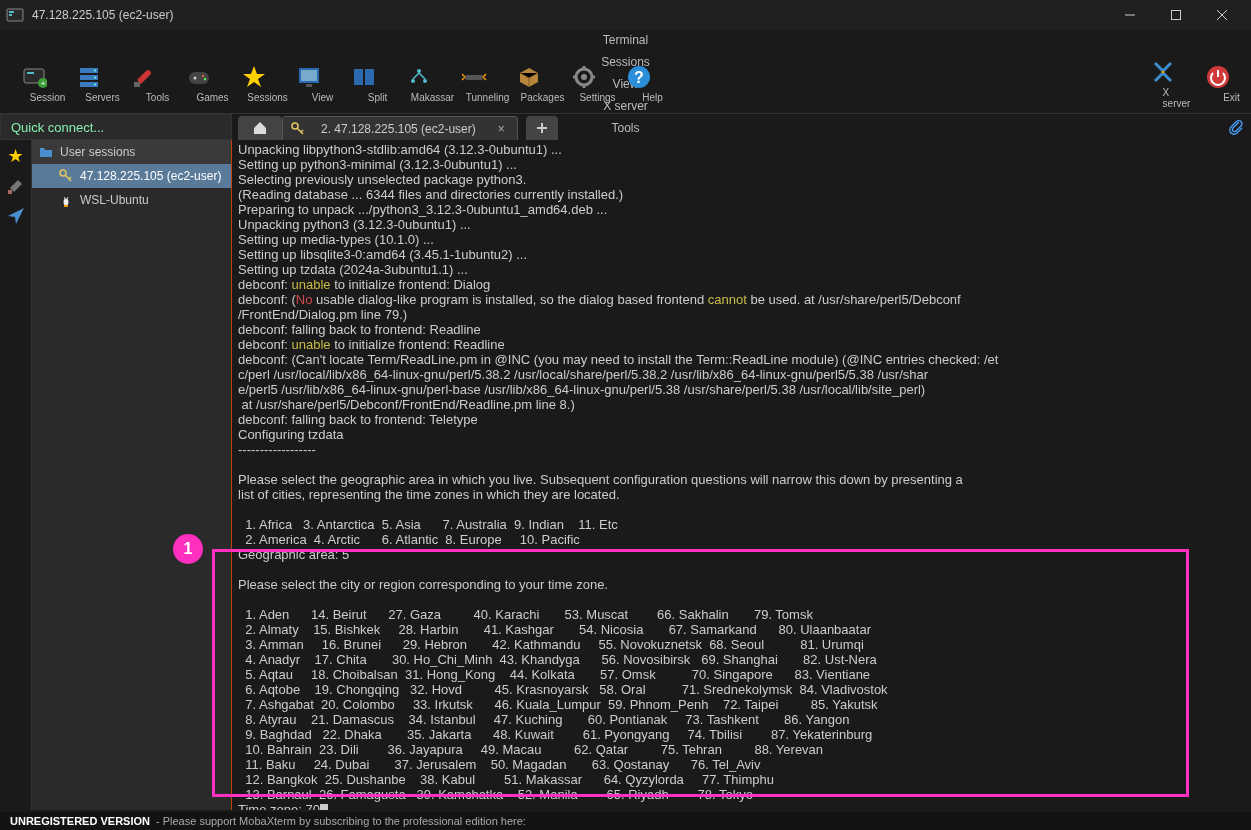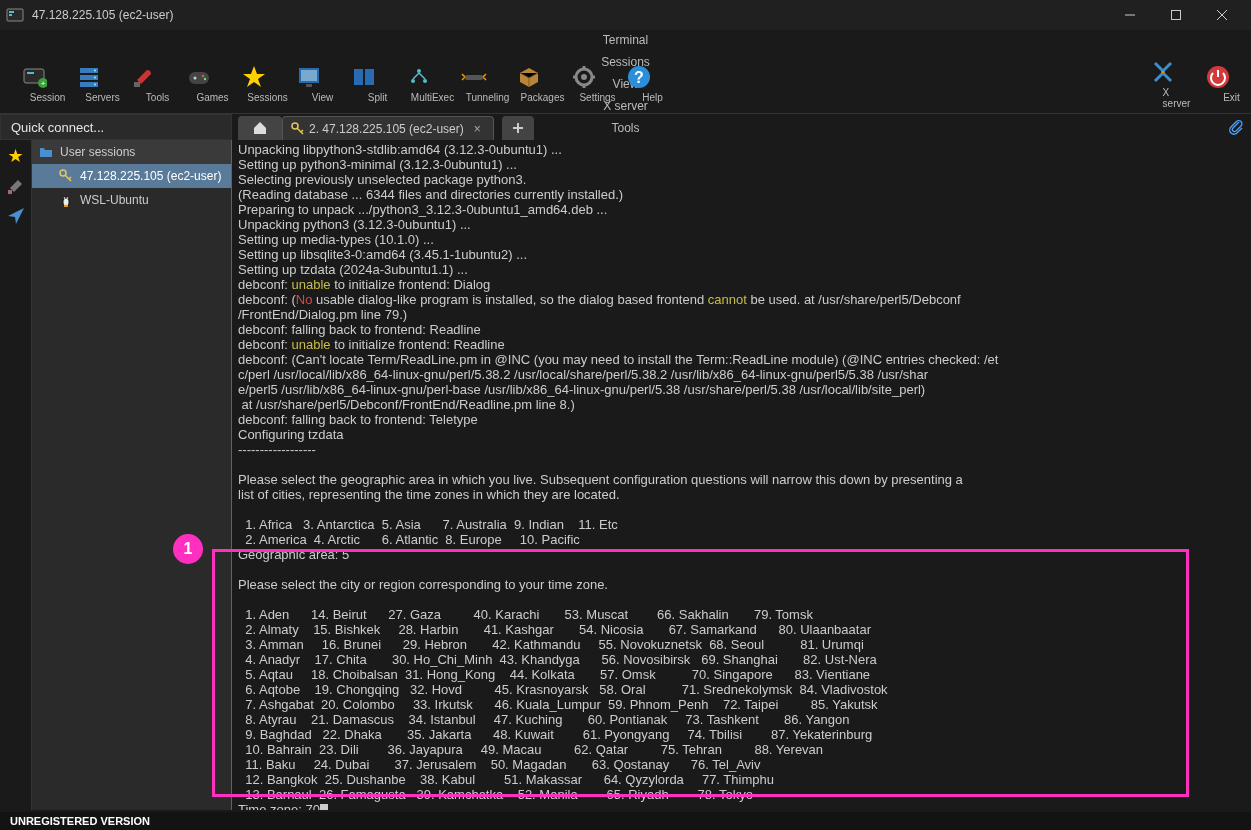--- a/index.html
+++ b/index.html
@@ -18,23 +18,23 @@
 
 
 .ribbon { height:60px; background:#1a1a1a; display:flex; align-items:center; padding:2px 6px; border-bottom:1px solid #333; }
 .ribbon .tool { width:55px; display:flex; flex-direction:column; align-items:center; gap:2px; padding:2px; }
 .ribbon .tool .ico { width:26px; height:26px; display:flex; align-items:center; justify-content:center; }
 .ribbon .tool .lbl { font-size:10px; color:#bbb;margin-left:28px; }
 .ribbon .spacer { flex:1; }
 
 
 .tabbar { height:26px; background:#1a1a1a; display:flex; align-items:stretch; }
-.quickconnect { width:232px; background:#2a2a2a; color:#e5e5e5; font-size:13px; display:flex; align-items:center; padding:0 10px; border:1px solid #333; }
+.quickconnect { width:232px; background:#2a2a2a; color:#86efac; font-size:13px; display:flex; align-items:center; padding:0 10px; border:1px solid #333; }
 .tabs { flex:1; display:flex; align-items:flex-end; padding-left:6px; gap:0; }
-.tab { height:24px; display:flex; align-items:center; padding:0 12px 0 8px; font-size:12px; color:#ccc; border-top-left-radius:4px; border-top-right-radius:4px; position:relative; gap:4px;}
+.tab { height:24px; display:flex; align-items:center; padding:0 12px 0 8px; font-size:12px; color:#ccc; border-top-left-radius:4px; border-top-right-radius:4px; position:relative; gap:16px;}
 .tab.home { background:#444; padding:0 14px; }
 .tab.session { background:#1a1a1a; border:1px solid #555; border-bottom:none; background:#333; }
 .tab .close { font-size:12px; color:#aaa; margin-left:6px; }
 .tab.add { background:#444; padding:0 10px; margin-left:8px; }
 .paperclip { width:30px; display:flex; align-items:center; justify-content:center; color:#4aa3ff; font-size:16px;}
 
 
 .main { display:flex; height:670px; }
 .left-strip { width:32px; background:#1a1a1a; display:flex; flex-direction:column; align-items:center; padding-top:4px; gap:6px; border-right:1px solid #333;}
 .left-strip .sicon { width:24px; height:24px; display:flex; align-items:center; justify-content:center; color:#888; }
@@ -181,21 +181,21 @@
     </div>
     <div class="tool">
       <div class="ico">
         <svg width="26" height="26" viewBox="0 0 26 26">
           <circle cx="13" cy="7" r="2" fill="#5bc"></circle>
           <circle cx="7" cy="17" r="2" fill="#5bc"></circle>
           <circle cx="19" cy="17" r="2" fill="#5bc"></circle>
           <path d="M13 9 L7 15 M13 9 L19 15" stroke="#5bc" stroke-width="1.5"></path>
         </svg>
       </div>
-      <div class="lbl">MultiExec</div>
+      <div class="lbl">Makassar</div>
     </div>
     <div class="tool">
       <div class="ico">
         <svg width="26" height="26" viewBox="0 0 26 26">
           <rect x="4" y="11" width="18" height="5" rx="2" fill="#555"></rect>
           <path d="M4 13 L1 10 M4 13 L1 16 M22 13 L25 10 M22 13 L25 16" stroke="#e90" stroke-width="1.5"></path>
         </svg>
       </div>
       <div class="lbl">Tunneling</div>
     </div>
@@ -342,14 +342,15 @@
       </div>
   </div>
   <div class="terminal" id="terminal"><div>Unpacking libpython3-stdlib:amd64 (3.12.3-0ubuntu1) ...</div><div>Setting up python3-minimal (3.12.3-0ubuntu1) ...</div><div>Selecting previously unselected package python3.</div><div>(Reading database ... 6344 files and directories currently installed.)</div><div>Preparing to unpack .../python3_3.12.3-0ubuntu1_amd64.deb ...</div><div>Unpacking python3 (3.12.3-0ubuntu1) ...</div><div>Setting up media-types (10.1.0) ...</div><div>Setting up libsqlite3-0:amd64 (3.45.1-1ubuntu2) ...</div><div>Setting up tzdata (2024a-3ubuntu1.1) ...</div><div><span>debconf: </span><span class="ansi-yellow">unable</span><span> to initialize frontend: Dialog</span></div><div><span>debconf: (</span><span class="ansi-red">No</span><span> usable dialog-like program is installed, so the dialog based frontend </span><span class="ansi-yellow">cannot</span><span> be used. at /usr/share/perl5/Debconf</span></div><div>/FrontEnd/Dialog.pm line 79.)</div><div>debconf: falling back to frontend: Readline</div><div><span>debconf: </span><span class="ansi-yellow">unable</span><span> to initialize frontend: Readline</span></div><div>debconf: (Can't locate Term/ReadLine.pm in @INC (you may need to install the Term::ReadLine module) (@INC entries checked: /et</div><div>c/perl /usr/local/lib/x86_64-linux-gnu/perl/5.38.2 /usr/local/share/perl/5.38.2 /usr/lib/x86_64-linux-gnu/perl5/5.38 /usr/shar</div><div>e/perl5 /usr/lib/x86_64-linux-gnu/perl-base /usr/lib/x86_64-linux-gnu/perl/5.38 /usr/share/perl/5.38 /usr/local/lib/site_perl)</div><div> at /usr/share/perl5/Debconf/FrontEnd/Readline.pm line 8.)</div><div>debconf: falling back to frontend: Teletype</div><div>Configuring tzdata</div><div>------------------</div><div>&nbsp;</div><div>Please select the geographic area in which you live. Subsequent configuration questions will narrow this down by presenting a</div><div>list of cities, representing the time zones in which they are located.</div><div>&nbsp;</div><div>  1. Africa   3. Antarctica  5. Asia      7. Australia  9. Indian    11. Etc</div><div>  2. America  4. Arctic      6. Atlantic  8. Europe     10. Pacific</div><div>Geographic area: 5</div><div>&nbsp;</div><div>Please select the city or region corresponding to your time zone.</div><div>&nbsp;</div><div>  1. Aden      14. Beirut      27. Gaza         40. Karachi       53. Muscat        66. Sakhalin       79. Tomsk</div><div>  2. Almaty    15. Bishkek     28. Harbin       41. Kashgar       54. Nicosia       67. Samarkand      80. Ulaanbaatar</div><div>  3. Amman     16. Brunei      29. Hebron       42. Kathmandu     55. Novokuznetsk  68. Seoul          81. Urumqi</div><div>  4. Anadyr    17. Chita       30. Ho_Chi_Minh  43. Khandyga      56. Novosibirsk   69. Shanghai       82. Ust-Nera</div><div>  5. Aqtau     18. Choibalsan  31. Hong_Kong    44. Kolkata       57. Omsk          70. Singapore      83. Vientiane</div><div>  6. Aqtobe    19. Chongqing   32. Hovd         45. Krasnoyarsk   58. Oral          71. Srednekolymsk  84. Vladivostok</div><div>  7. Ashgabat  20. Colombo     33. Irkutsk      46. Kuala_Lumpur  59. Phnom_Penh    72. Taipei         85. Yakutsk</div><div>  8. Atyrau    21. Damascus    34. Istanbul     47. Kuching       60. Pontianak     73. Tashkent       86. Yangon</div><div>  9. Baghdad   22. Dhaka       35. Jakarta      48. Kuwait        61. Pyongyang     74. Tbilisi        87. Yekaterinburg</div><div>  10. Bahrain  23. Dili        36. Jayapura     49. Macau         62. Qatar         75. Tehran         88. Yerevan</div><div>  11. Baku     24. Dubai       37. Jerusalem    50. Magadan       63. Qostanay      76. Tel_Aviv</div><div>  12. Bangkok  25. Dushanbe    38. Kabul        51. Makassar      64. Qyzylorda     77. Thimphu</div><div>  13. Barnaul  26. Famagusta   39. Kamchatka    52. Manila        65. Riyadh        78. Tokyo</div><div>Time zone: 70<span class="cursor"></span></div></div>
 </div>
 
 <div class="callout-region" id="callout-region" style="left: 212px; top: 549px; width: 977px; height: 248px;"></div>
 <div class="callout-badge" id="callout-badge" style="left: 173px; top: 534px;">1</div>
 
 <div class="statusbar">
   <span class="unreg">UNREGISTERED VERSION</span>
+  <span> -  Please support MobaXterm by subscribing to the professional edition here:  </span>
   <span class="link">https://mobaxterm.mobatek.net</span>
 </div>
 
 </body></html>

